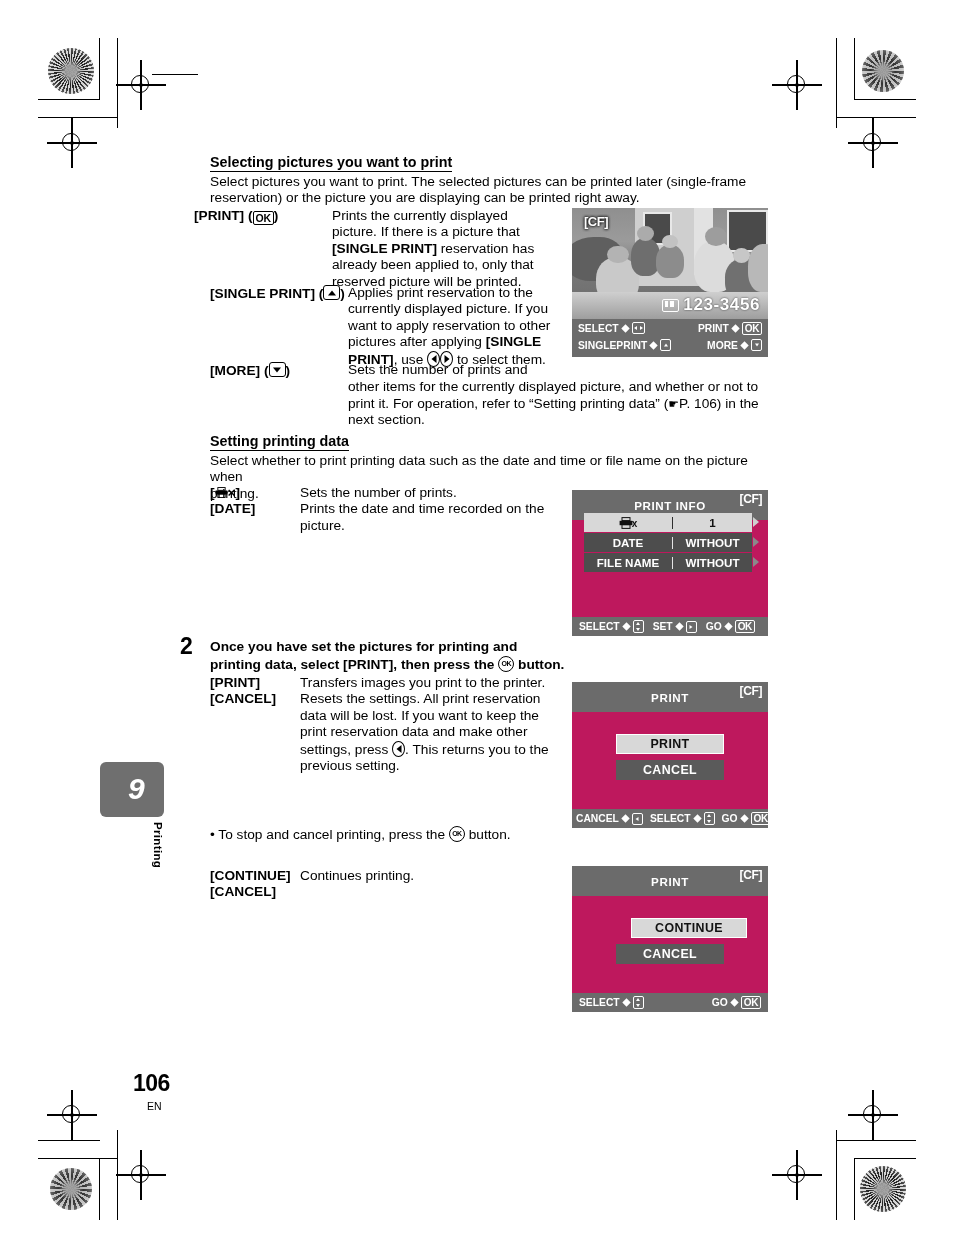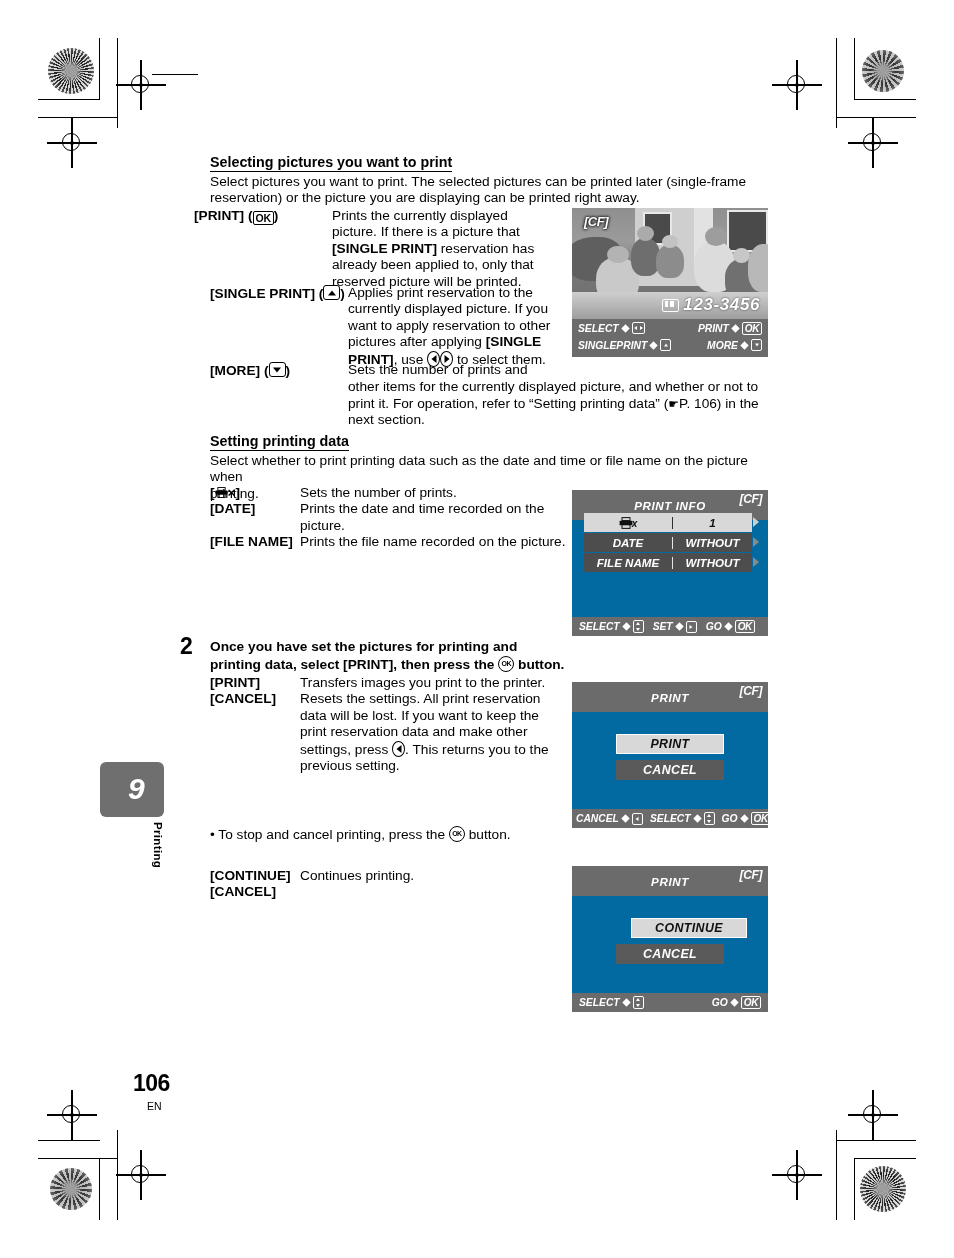--- a/index.html
+++ b/index.html
@@ -60,21 +60,21 @@
 
   
   .tab{position:absolute;background:#6f6f6f;border-radius:6px;}
   .tabnum{position:absolute;color:#fff;font-size:30px;font-weight:bold;font-style:italic;}
   .tablbl{position:absolute;font-size:11.6px;font-weight:bold;writing-mode:vertical-rl;letter-spacing:.3px;}
 
   .pgno{position:absolute;font-size:23px;font-weight:bold;letter-spacing:-.5px;}
   .pglang{position:absolute;font-size:10.5px;}
 
   
-  .lcd{position:absolute;background:#0369a1;font-style:italic;}
+  .lcd{position:absolute;background:#be185d;}
   .lcd .title{position:absolute;left:0;right:0;top:0;height:30px;background:#6b6b6b;color:#fff;
       font-size:11.6px;font-weight:bold;display:flex;align-items:center;justify-content:center;letter-spacing:.6px;}
   .lcd .cf{position:absolute;right:6px;top:2px;color:#fff;font-size:12px;font-weight:bold;letter-spacing:-.4px;}
   .lcd .footer{position:absolute;left:0;right:0;bottom:0;height:19px;background:#6b6b6b;color:#fff;
       font-size:10.3px;font-weight:bold;display:flex;align-items:center;}
   .fi{display:flex;align-items:center;gap:2px;white-space:nowrap;}
   .diam{display:inline-block;width:7px;height:7px;background:#fff;transform:rotate(45deg) scale(.85);margin:0 1px;}
   .okbox{border:1.5px solid #fff;border-radius:2px;padding:0 2px;line-height:11px;font-size:10px;letter-spacing:-.4px;}
   .padv{display:inline-block;width:9px;height:11px;border:1.4px solid #fff;border-radius:2px;position:relative;}
   .padv i{position:absolute;left:50%;transform:translateX(-50%);width:0;height:0;}
@@ -274,24 +274,20 @@
       </div>
       <div class="desc">Sets the number of prints.</div>
     </div>
     <div class="row">
       <div class="term" style="flex:0 0 90px;">[DATE]</div>
       <div class="desc">
         <div>Prints the date and time recorded on the</div>
         <div>picture.</div>
       </div>
     </div>
-    <div class="row">
-      <div class="term" style="flex:0 0 90px;">[FILE NAME]</div>
-      <div class="desc">Prints the file name recorded on the picture.</div>
-    </div>
   </div>
 
   <div class="stepnum" style="left:180px;top:633px;">2</div>
   <div class="body" style="left:210px;top:638px;width:360px;font-weight:bold;font-size:13.7px;line-height:17.6px;">
     <div>Once you have set the pictures for printing and</div>
     <div><span>printing data, select [PRINT], then press the </span><span class="k-rnd" style="display:inline-block;vertical-align:-3px;"><span>OK</span></span><span> button.</span></div>
   </div>
 
   <div class="dl" style="left:210px;top:675px;width:360px;">
     <div class="row">

